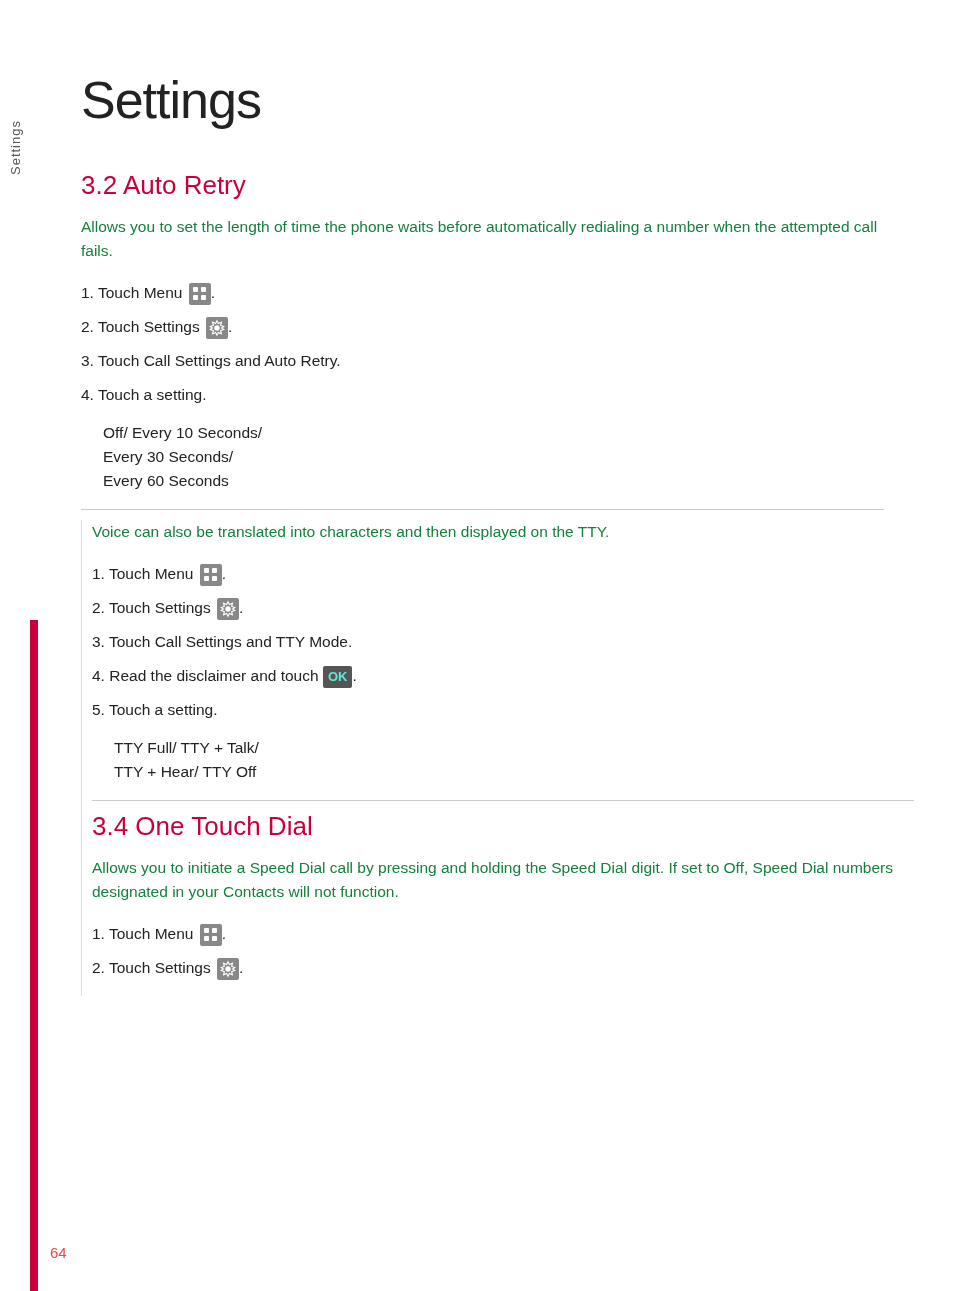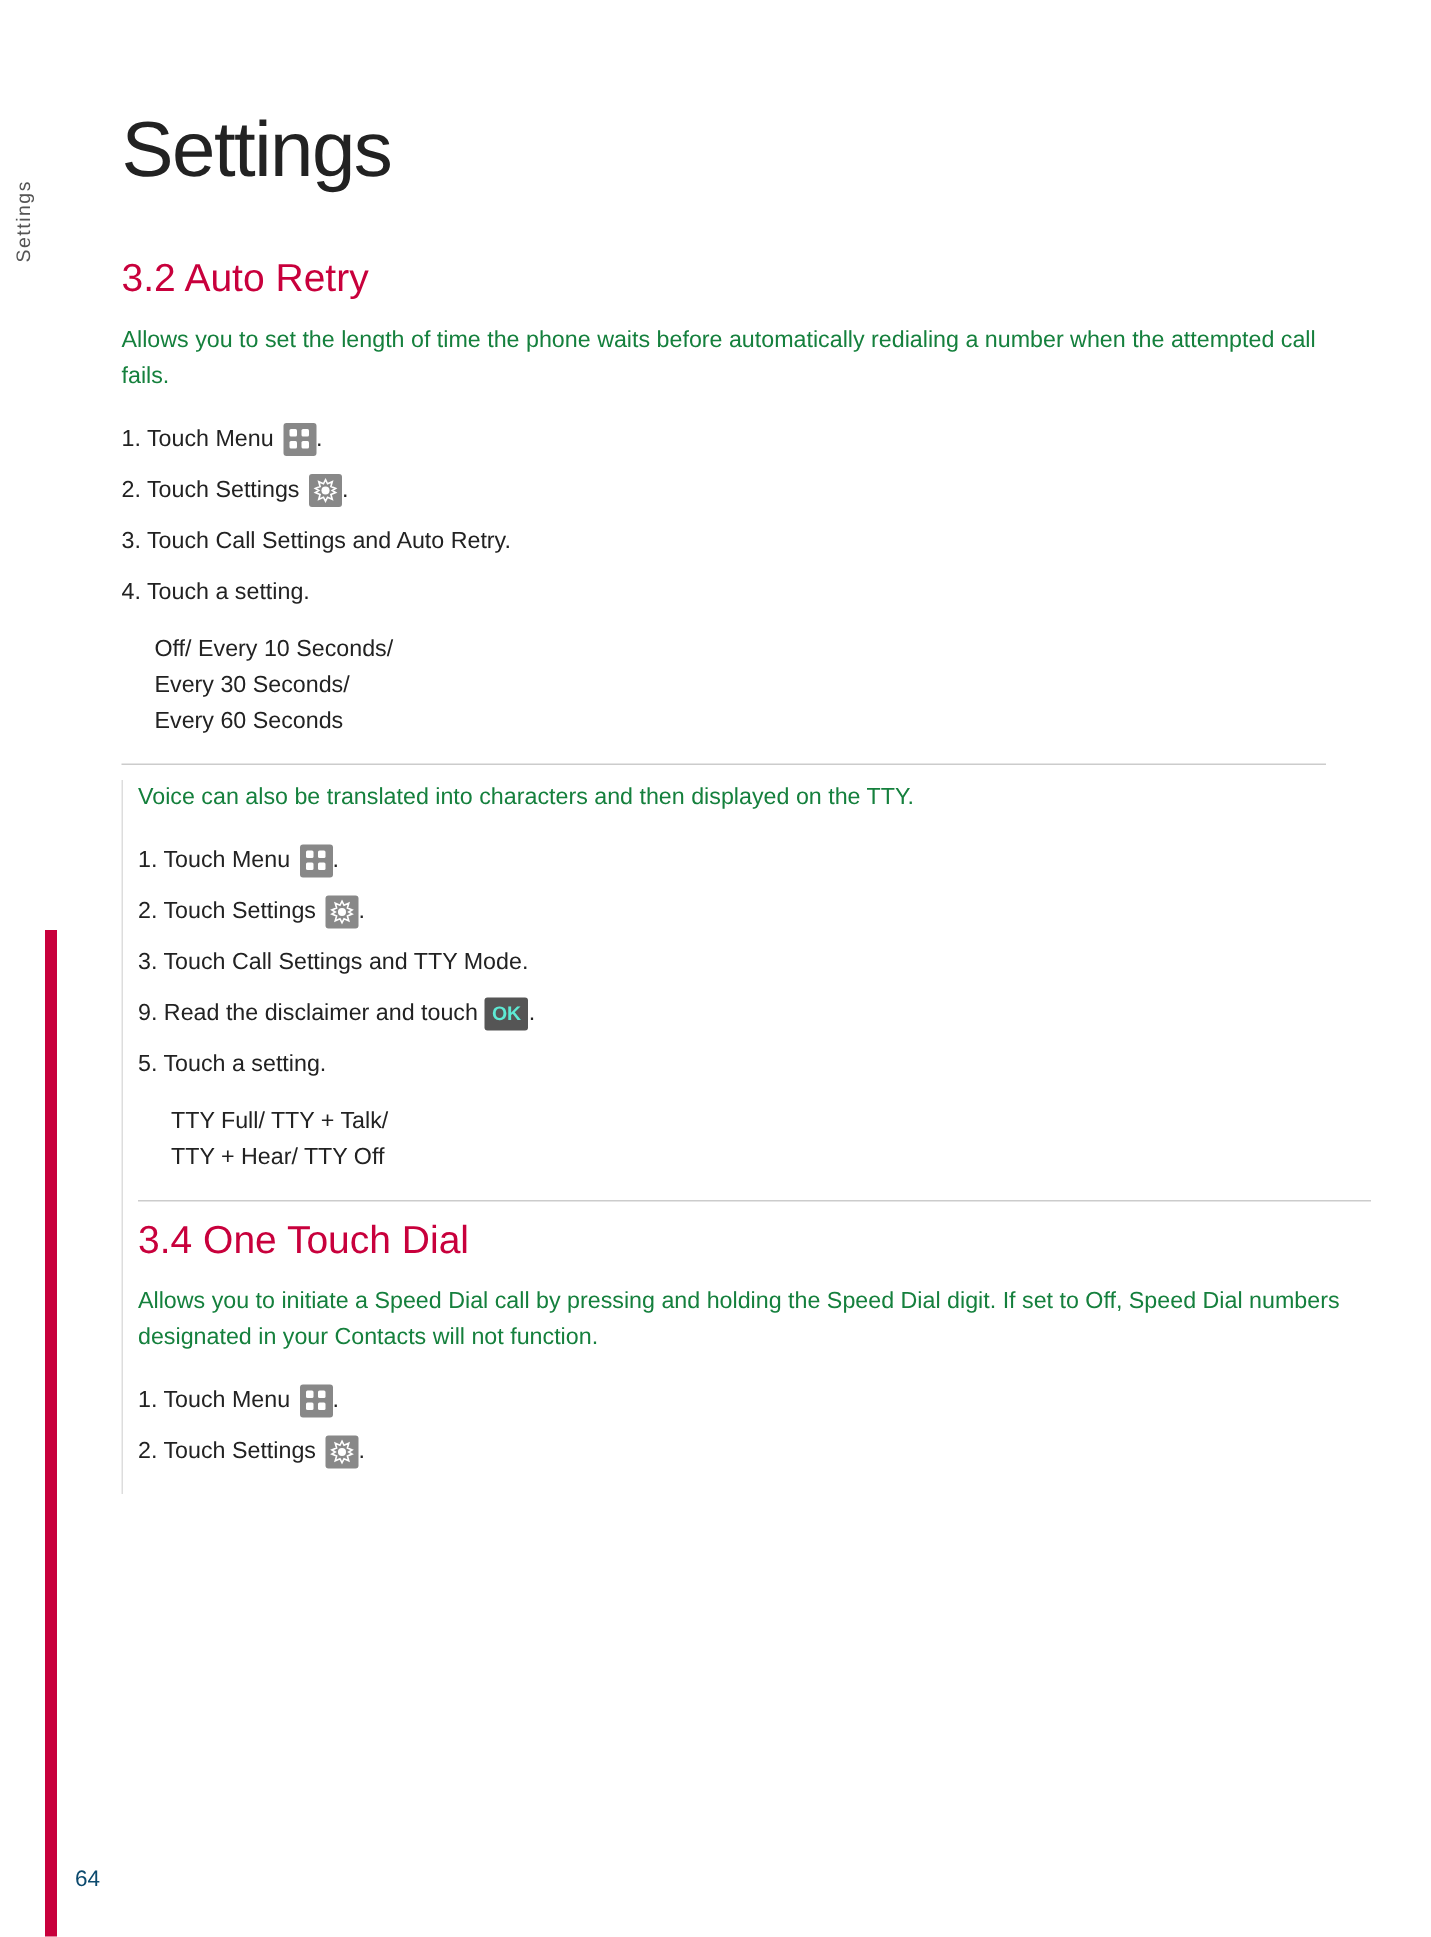--- a/index.html
+++ b/index.html
@@ -145,21 +145,21 @@
       padding-left: 22px;
       font-weight: bold;
       margin-top: 14px;
       display: block;
     }
     .page-number {
       position: absolute;
       bottom: 30px;
       left: 50px;
       font-size: 15px;
-      color: #0c4a6e;
+      color: #ef4444;
     }
     hr.divider {
       border: none;
       border-top: 1px solid #ccc;
       margin: 16px 0 10px 0;
     }
   </style>
 </head>
 <body>
 
@@ -240,21 +240,21 @@
                 <svg viewBox="0 0 20 20" fill="white">
                   <circle cx="10" cy="10" r="3" fill="white"></circle>
                   <path d="M10 2 L11.5 5 L15 3.5 L14 7 L17.5 8.5 L15 10 L17.5 11.5 L14 13 L15 16.5 L11.5 15 L10 18 L8.5 15 L5 16.5 L6 13 L2.5 11.5 L5 10 L2.5 8.5 L6 7 L5 3.5 L8.5 5 Z" fill="none" stroke="white" stroke-width="1.2"></path>
                 </svg>
               </span>.
             </li>
             <li>
               <span class="step-num">3. Touch </span><span class="step-bold">Call Settings</span><span> and </span><span class="step-bold">TTY Mode</span>.
             </li>
             <li>
-              <span class="step-num">9. Read the disclaimer and touch </span><span class="ok-box">OK</span>.
+              <span class="step-num">4. Read the disclaimer and touch </span><span class="ok-box">OK</span>.
             </li>
             <li>
               <span class="step-num">5. Touch a setting.</span>
               <span class="step-indent step-bold">TTY Full/ TTY + Talk/<br>TTY + Hear/ TTY Off</span>
             </li>
           </ul>
         </div>
 
         <hr class="divider">
 

